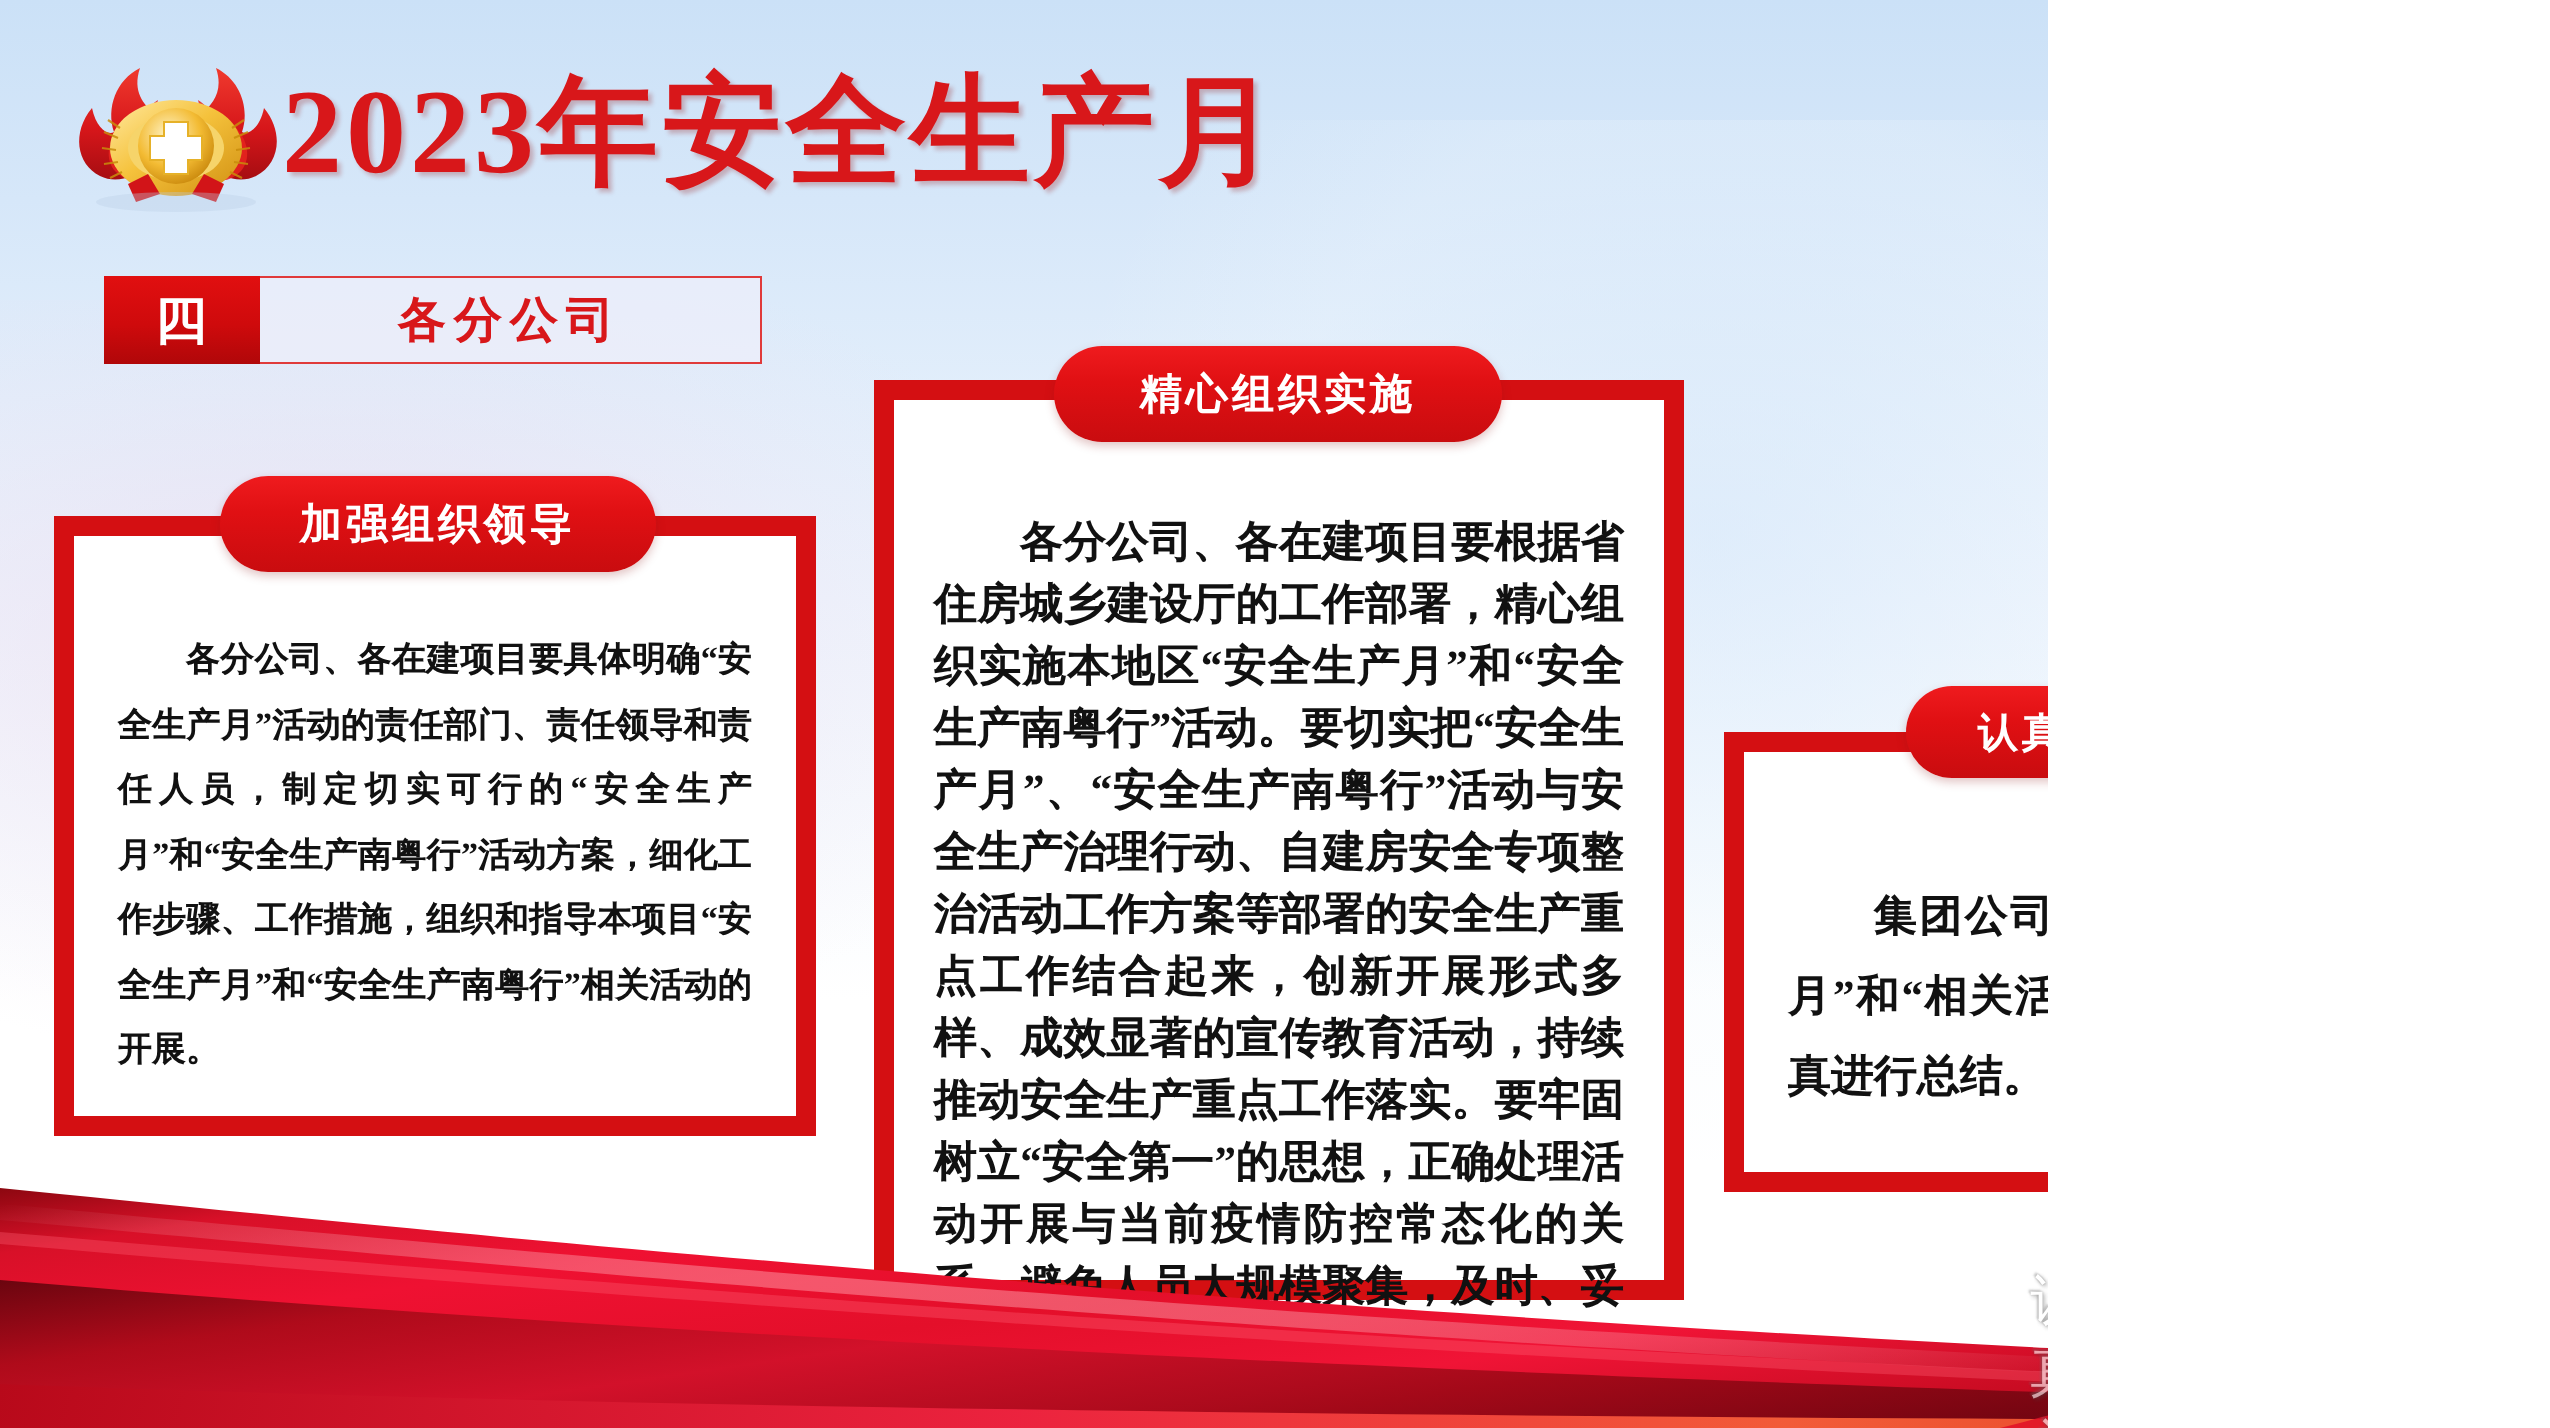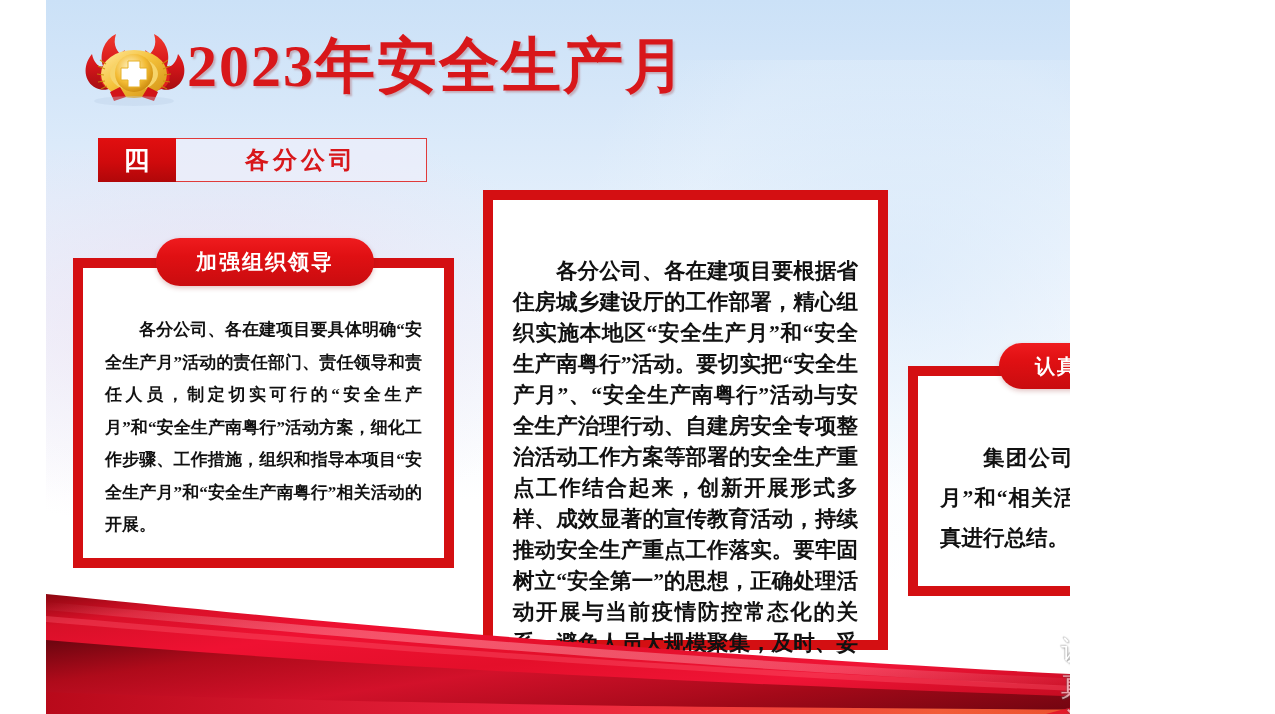--- a/index.html
+++ b/index.html
@@ -12,21 +12,20 @@
     position:relative;width:1024px;height:714px;overflow:hidden;
     background:
       linear-gradient(180deg,
         #cbe1f7 0%,
         #d6e7f9 14%,
         #e2eefb 28%,
         #edf4fd 42%,
         #f6fafe 56%,
         #ffffff 70%,
         #ffffff 100%);
-    margin-left: 46px;
   }
   
   .haze{
     position:absolute;left:-80px;top:150px;width:620px;height:380px;
     background:radial-gradient(ellipse at 40% 45%, rgba(236,214,235,.55) 0%, rgba(236,222,240,.25) 45%, rgba(255,255,255,0) 72%);
     pointer-events:none;
   }
   .haze2{
     position:absolute;right:-40px;top:60px;width:520px;height:520px;
     background:radial-gradient(ellipse at 60% 40%, rgba(216,233,250,.6) 0%, rgba(240,247,253,.25) 50%, rgba(255,255,255,0) 75%);
@@ -249,20 +248,21 @@
       <div class="card-body">各分公司、各在建项目要具体明确“安全生产月”活动的责任部门、责任领导和责任人员，制定切实可行的“安全生产月”和“安全生产南粤行”活动方案，细化工作步骤、工作措施，组织和指导本项目“安全生产月”和“安全生产南粤行”相关活动的开展。</div>
     </div>
   </div>
   <div class="pill" id="pill1">加强组织领导</div>
 
   <div class="card" id="card2">
     <div class="card-inner">
       <div class="card-body">各分公司、各在建项目要根据省住房城乡建设厅的工作部署，精心组织实施本地区“安全生产月”和“安全生产南粤行”活动。要切实把“安全生产月”、“安全生产南粤行”活动与安全生产治理行动、自建房安全专项整治活动工作方案等部署的安全生产重点工作结合起来，创新开展形式多样、成效显著的宣传教育活动，持续推动安全生产重点工作落实。要牢固树立“安全第一”的思想，正确处理活动开展与当前疫情防控常态化的关系，避免人员大规模聚集，及时、妥善处理好各类突发事件和异常情况，全力确保各项活动安全有序进行，做到活动内容丰富多彩，宣传教育富有成效。</div>
     </div>
   </div>
+  <div class="pill" id="pill2">精心组织实施</div>
 
   <div class="card" id="card3">
     <div class="card-inner">
       <div class="card-body">集团公司对开展“安全生产月”和“相关活动的开展”活动认真进行总结。</div>
     </div>
   </div>
   <div class="pill" id="pill3">认真总结报告</div>
 
   <svg class="ribbon" viewBox="0 0 1275 160" preserveAspectRatio="none">
     <defs>

